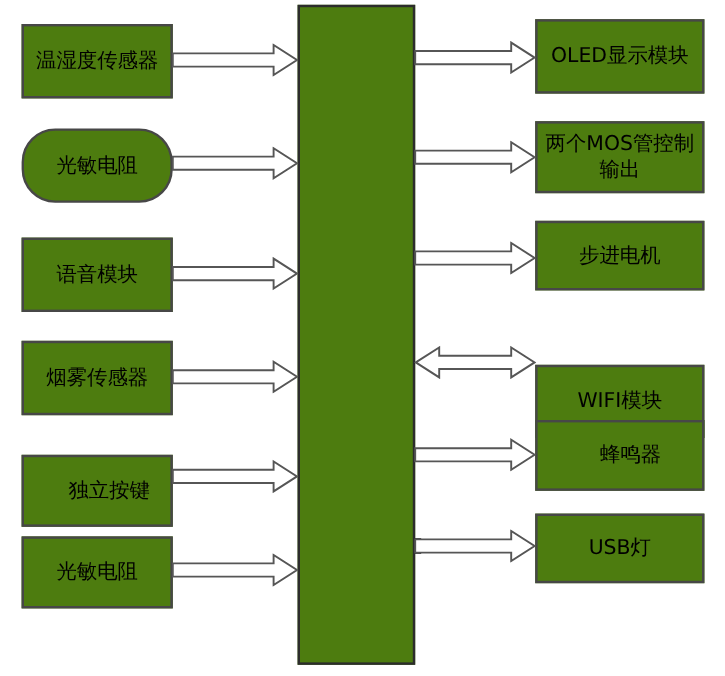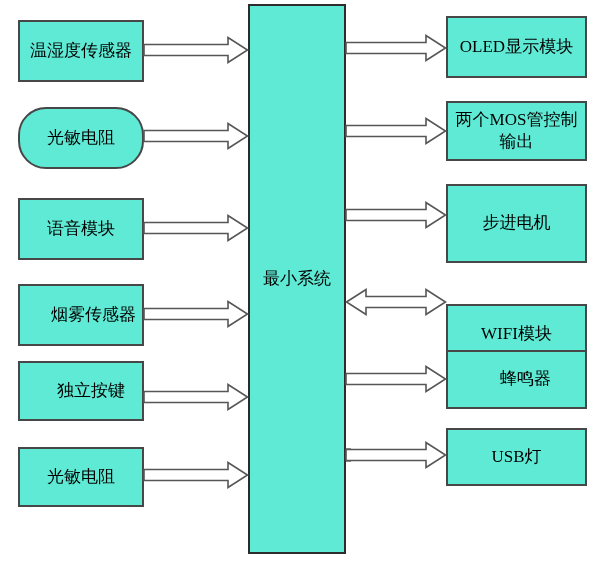--- a/index.html
+++ b/index.html
@@ -11,59 +11,58 @@
   .canvas {
     position: relative;
     width: 604px;
     height: 563px;
     background: #ffffff;
     overflow: hidden;
   }
   .box {
     position: absolute;
     box-sizing: border-box;
-    background: #5eead4;
+    background: #4d7c0f;
     border: 2px solid #474747;
     display: flex;
     align-items: center;
     justify-content: center;
     text-align: center;
     color: #000000;
     font-size: 17px;
     line-height: 1.32;
     padding: 0 6px;
-    font-family: Liberation Serif, serif;
   }
   .box.center-box {
     border-color: #2c2c2c;
     font-size: 17px;
   }
   .arrow {
     position: absolute;
     display: block;
   }
   .arrow path {
     fill: #ffffff;
     stroke: #565656;
     stroke-width: 1.6;
     stroke-linejoin: miter;
   }
   
   .lbox { left: 18px; width: 126px; }
   .lb0 { top: 20px;  height: 62px; }
   .lb1 { top: 107px; height: 62px; border-radius: 28px; }
   .lb2 { top: 198px; height: 62px; }
-  .lb3 { top: 284px; height: 62px; justify-content: flex-end; }
-  .lb4 { top: 361px; height: 60px; padding-left: 26px; }
+  .lb3 { top: 284px; height: 62px; }
+  .lb4 { top: 379px; height: 60px; padding-left: 26px; }
   .lb5 { top: 447px; height: 60px; }
   
   .rbox { left: 446px; width: 141px; }
   .rb0 { top: 16px;  height: 62px; }
   .rb1 { top: 101px; height: 60px; }
-  .rb2 { top: 184px; height: 79px; }
+  .rb2 { top: 184px; height: 58px; }
   .rb3 { top: 272px; height: 61px; margin-top: 32px; }
   .rb4 { top: 350px; height: 59px; padding-left: 24px; }
   .rb5 { top: 428px; height: 58px; }
   
   .cbox { left: 248px; top: 4px; width: 98px; height: 550px; }
   
   .la { left: 143px; width: 106px; height: 28px; }
   .la0 { top: 36px; }
   .la1 { top: 122px; }
   .la2 { top: 214px; }
@@ -97,21 +96,20 @@
   </div>
   <div class="box lbox lb4">
     <span>独立按键</span>
   </div>
   <div class="box lbox lb5">
     <span>光敏电阻</span>
   </div>
 
   <div class="box cbox center-box">
     <div>
-      <div>最小系统</div>
     </div>
   </div>
 
   <div class="box rbox rb0">
     <span>OLED显示模块</span>
   </div>
   <div class="box rbox rb1">
     <span>两个MOS管控制输出</span>
   </div>
   <div class="box rbox rb2">

